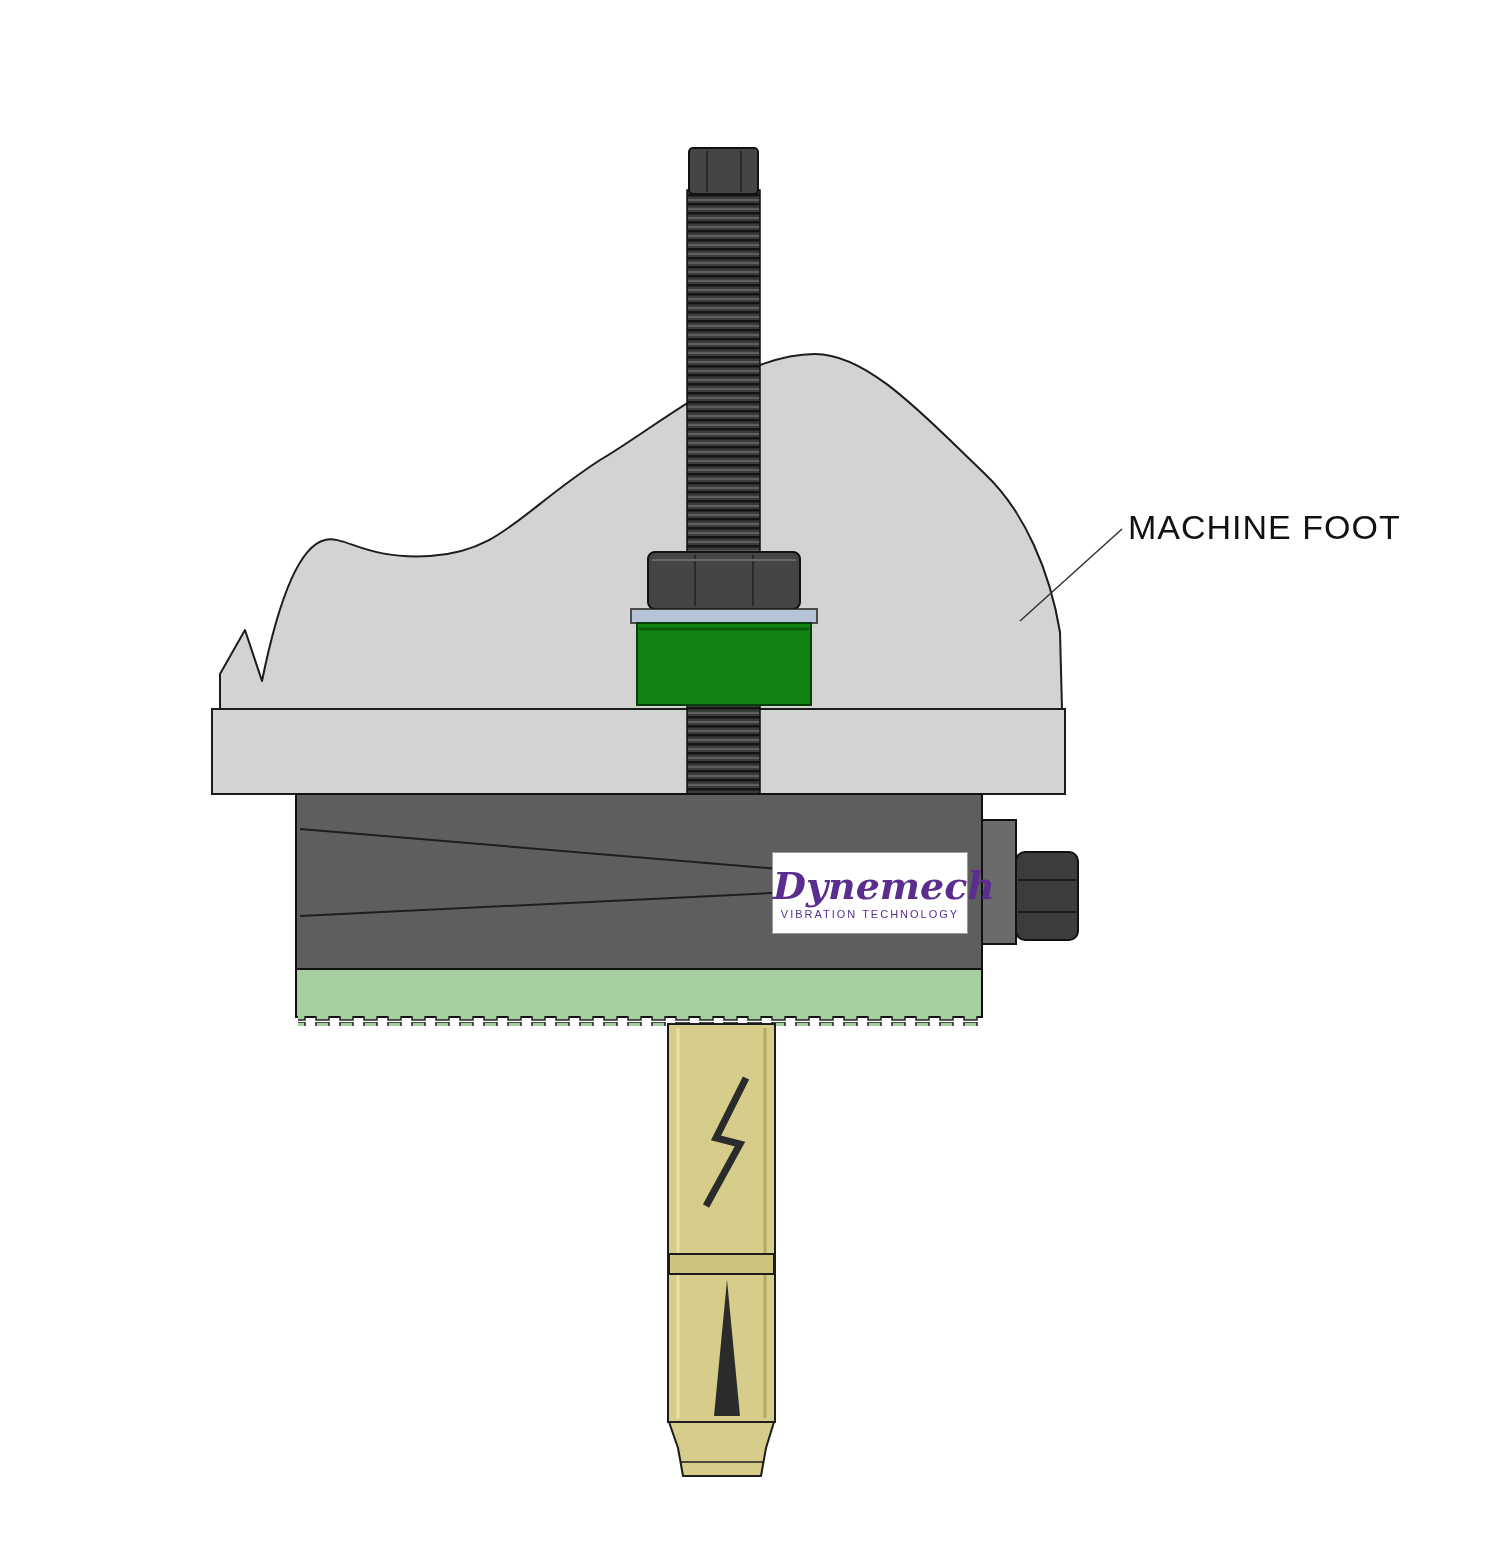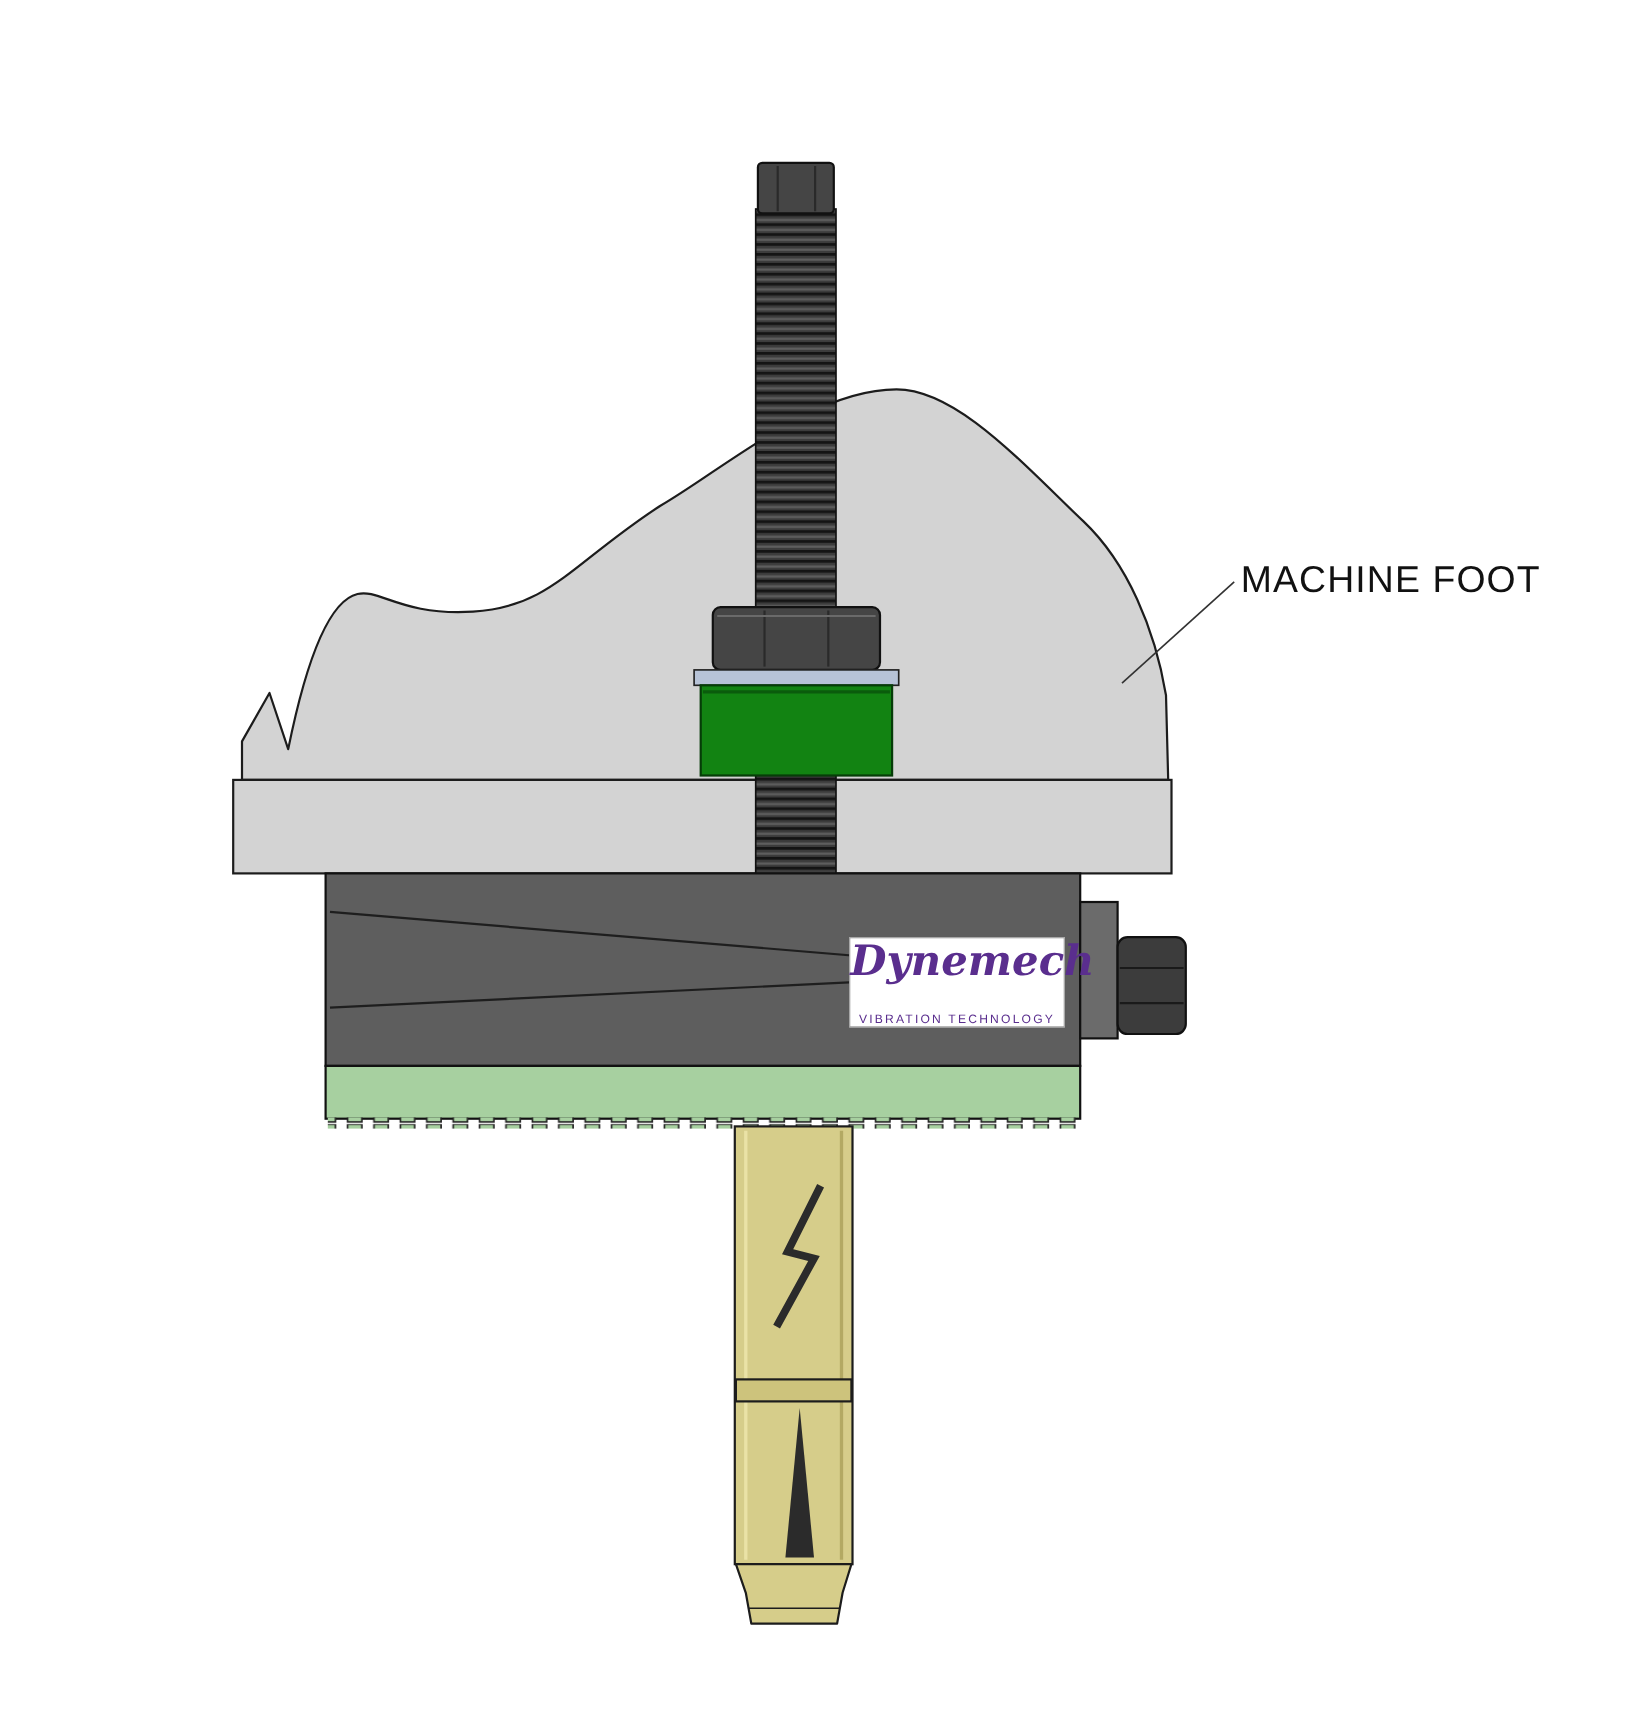--- a/index.html
+++ b/index.html
@@ -37,21 +37,21 @@
     left: 772px;
     top: 820px;
     width: 196px;
     height: 82px;
     background: #ffffff;
     border: 1px solid #9a9a9a;
     box-sizing: border-box;
     text-align: center;
     display: flex;
     flex-direction: column;
-    justify-content: space-between;
+    justify-content: center;
     gap: 2px;
   }
   .logo-brand {
     font-family: "DejaVu Serif", serif;
     font-style: italic;
     font-weight: bold;
     font-size: 38px;
     line-height: 40px;
     color: #5a2e8e;
   }

